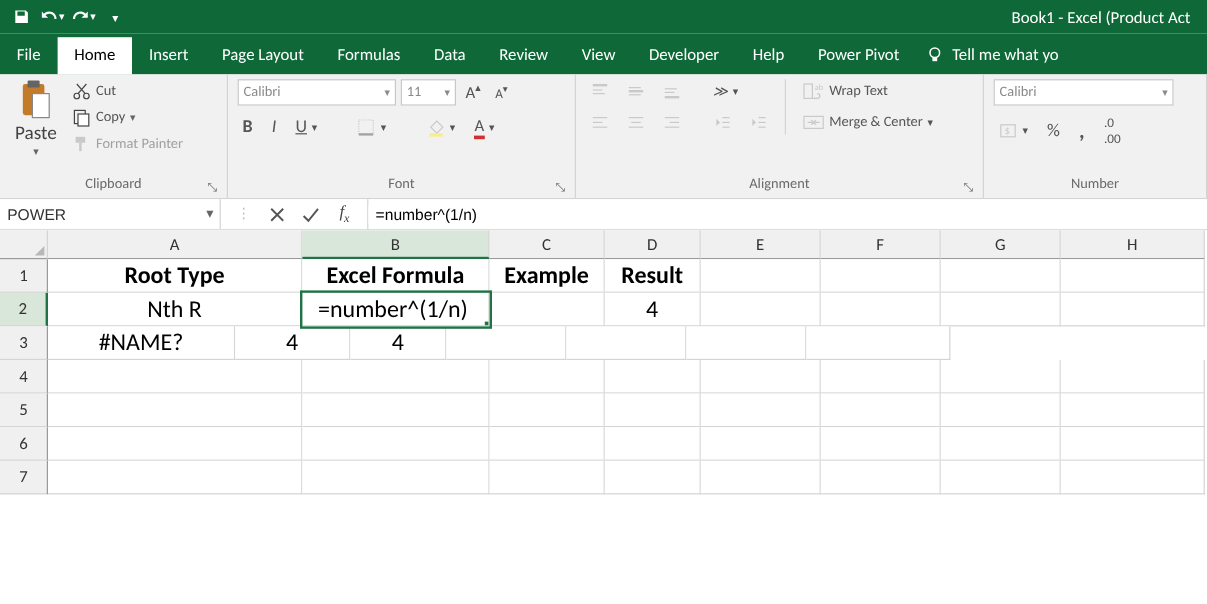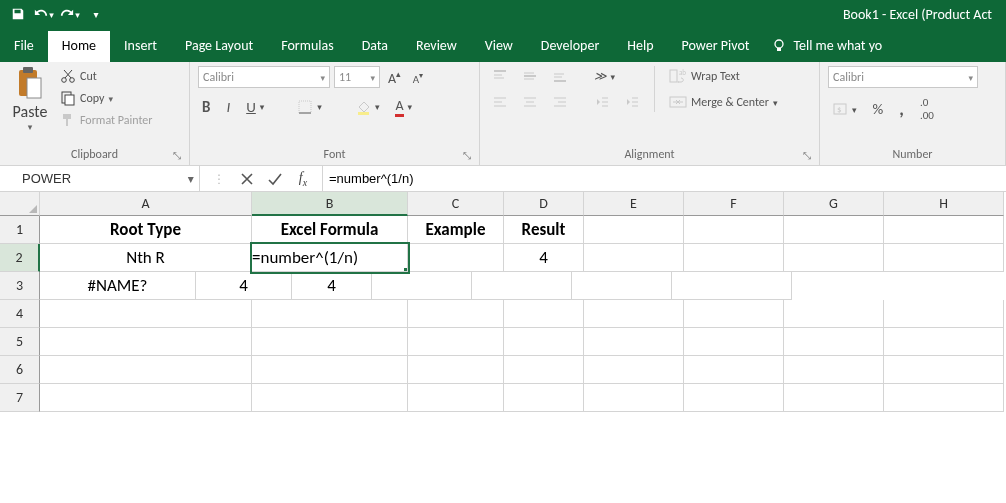--- a/index.html
+++ b/index.html
@@ -26,38 +26,38 @@
   .vcol { display: flex; flex-direction: column; gap: 2px; }
   .btn-big { display: flex; flex-direction: column; align-items: center; justify-content: center; width: 44px; cursor: pointer; }
   .btn-sm { display: flex; align-items: center; gap: 4px; padding: 2px 4px; cursor: pointer; color: #555; }
   .dim { color: #a0a0a0; }
   .ribbon .dim svg { opacity: .55; }
   .ribbon .dim { color: #a0a0a0; }
   .combo { border: 1px solid #c8c8c8; background: #fff; height: 22px; display: flex; align-items: center; padding: 0 4px; color: #8a8a8a; }
   .sep-v { width: 1px; background: #d4d4d4; margin: 4px 4px; }
 
   .namefx { display: flex; align-items: stretch; border-bottom: 1px solid #d4d4d4; background: #fff; height: 26px; }
-  .namebox { width: 184px; border-right: 1px solid #d4d4d4; display: flex; align-items: center; margin-left: 16px; }
+  .namebox { width: 184px; border-right: 1px solid #d4d4d4; display: flex; align-items: center; }
   .namebox input { border: none; outline: none; width: 100%; padding: 0 6px; font-size: 13px; color: #333; }
   .namebox .dd { width: 18px; text-align: center; color: #666; cursor: pointer; }
   .fx-btns { display: flex; align-items: center; gap: 6px; padding: 0 8px; border-right: 1px solid #d4d4d4; }
   .fx-btns .ib { width: 22px; height: 20px; display:flex; align-items:center; justify-content:center; cursor:pointer; color:#444;}
   .fx-input { flex: 1; display: flex; align-items: center; }
   .fx-input input { border: none; outline: none; width: 100%; padding: 0 6px; font-size: 13px; }
 
   .grid-wrap { display: flex; height: calc(503px - 28px - 34px - 104px - 26px); background: #fff; }
   .select-all { width: 40px; height: 24px; background: #f0f0f0; border-right: 1px solid #d4d4d4; border-bottom: 1px solid #999; position: relative; }
   .select-all::after { content:""; position:absolute; right:2px; bottom:2px; border-left:8px solid transparent; border-bottom:8px solid #b8b8b8; }
   .col-headers { display: flex; height: 24px; }
   .col-h { background: #f0f0f0; border-right: 1px solid #d4d4d4; border-bottom: 1px solid #999; display: flex; align-items: center; justify-content: center; font-size: 14px; color: #333; }
   .col-h.active { background: #d9e6da; border-bottom: 2px solid #217346; }
   .row-h { width: 40px; background: #f0f0f0; border-right: 1px solid #999; border-bottom: 1px solid #d4d4d4; display: flex; align-items: center; justify-content: center; font-size: 14px; color: #333; }
   .row-h.active { background: #d9e6da; border-right: 2px solid #217346; }
   .row { display: flex; }
-  .cell { border-right: 1px solid #d4d4d4; border-bottom: 1px solid #d4d4d4; display: flex; align-items: center; padding: 0 0; font-size: 17px; background: #fff; overflow: hidden; white-space: nowrap; }
+  .cell { border-right: 1px solid #d4d4d4; border-bottom: 1px solid #d4d4d4; display: flex; align-items: center; padding: 0 13px; font-size: 20px; background: #fff; overflow: hidden; white-space: nowrap; }
   .hdr { font-weight: 700; }
   .center { justify-content: center; }
   .left { justify-content: flex-start; }
   .editing { outline: 2px solid #217346; position: relative; z-index:2; background:#fff; }
   .editing::after{ content:""; position:absolute; right:-3px; bottom:-3px; width:6px;height:6px;background:#217346;}
   .rows-container { display: flex; }
   .row-hs { display:flex; flex-direction:column; }
   .cells-area { display:flex; flex-direction:column; }
 </style>
 </head>

